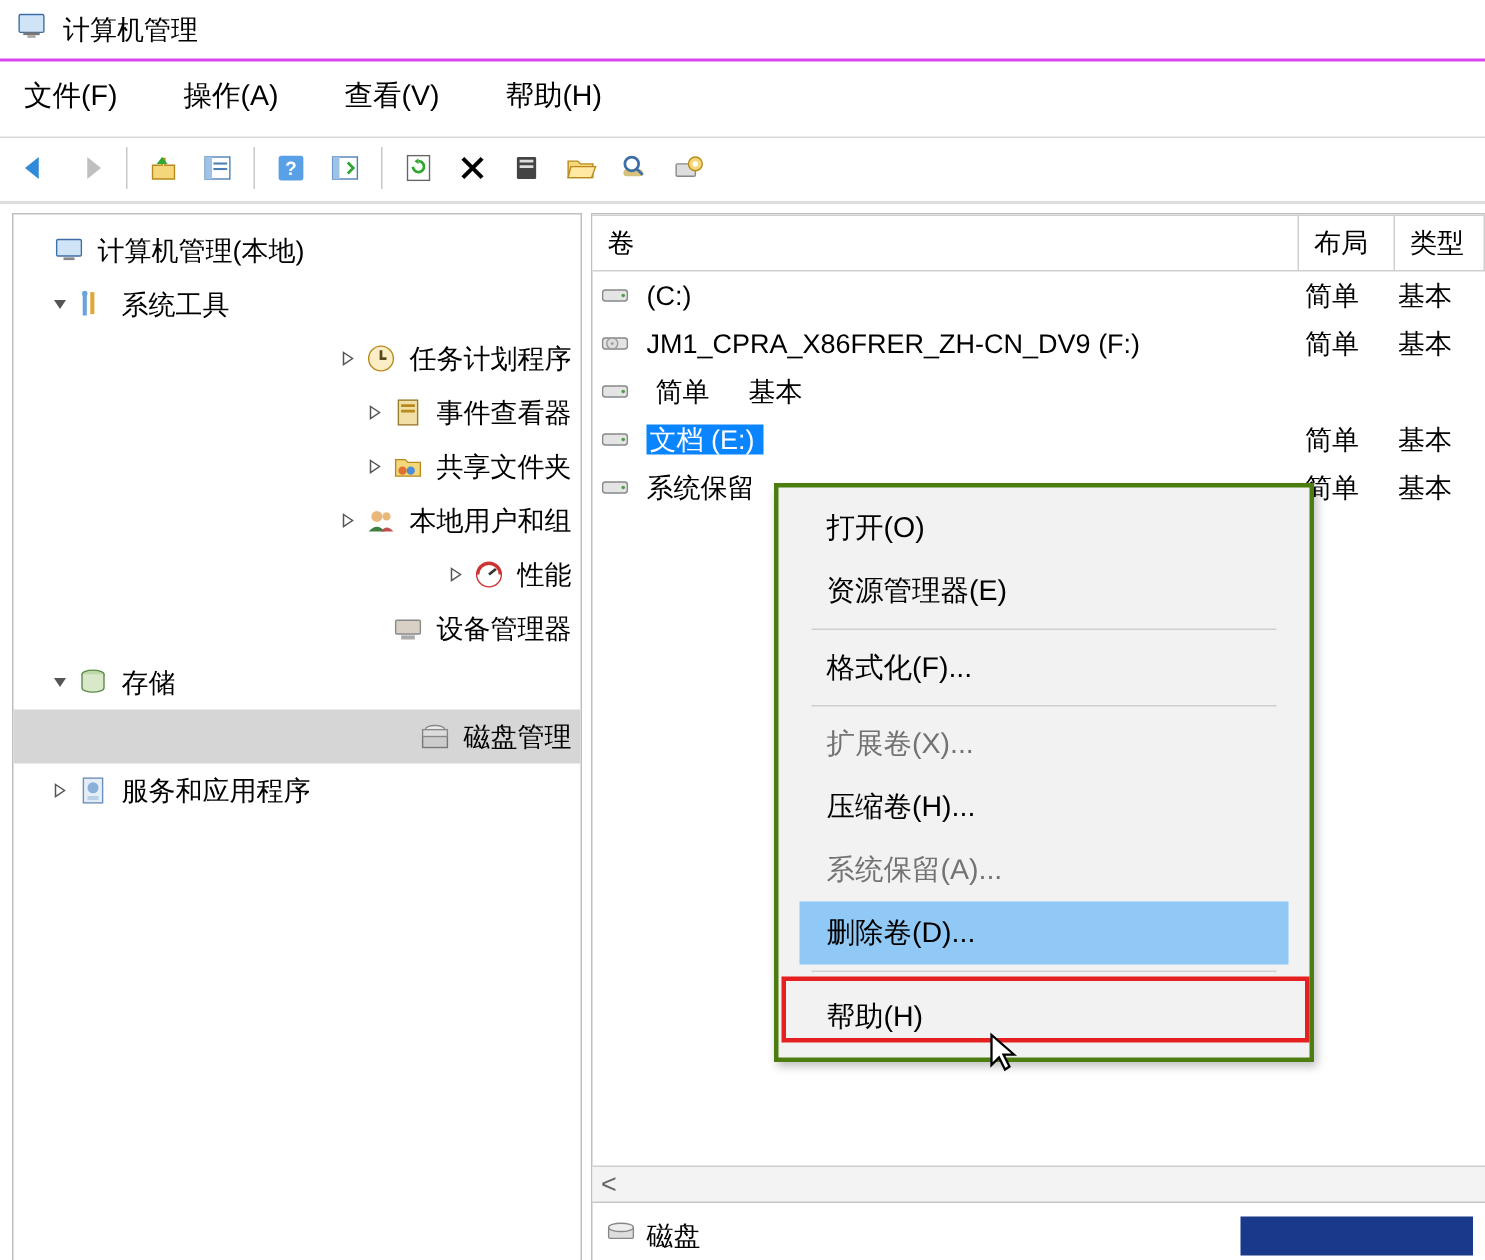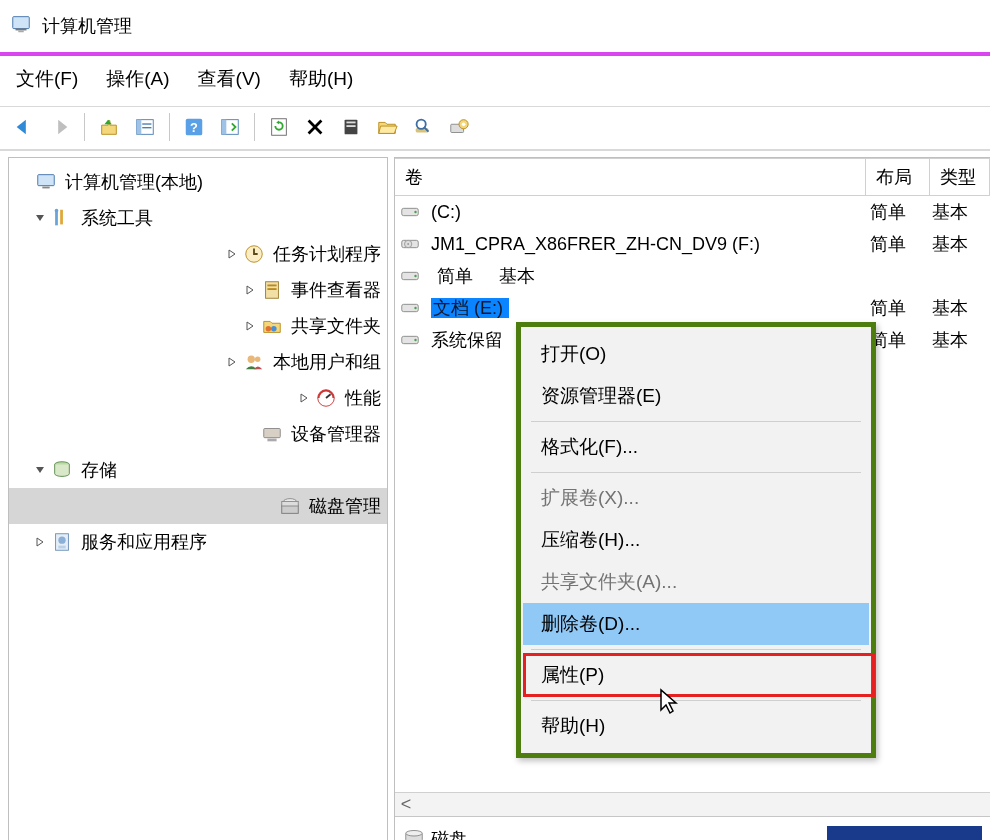--- a/index.html
+++ b/index.html
@@ -9,32 +9,32 @@
   font-size: 18px;
   background: #fff;
   width: 990px;
   height: 840px;
   overflow: hidden;
   position: relative;
 }
 
 
 .titlebar {
-  height: 56px;
+  height: 41px;
   display: flex;
   align-items: center;
   padding: 0 10px;
-  border-bottom: 4px solid #d946ef;
+  border-bottom: 2px solid #d946ef;
 }
 .titlebar .app-icon { margin-right: 10px; }
 
 
 .menubar {
   display: flex;
-  gap: 28px;
+  gap: 44px;
   padding: 10px 16px 14px 16px;
   font-size: 19px;
 }
 .menubar span { cursor: default; }
 
 
 .toolbar {
   display: flex;
   align-items: center;
   gap: 4px;
@@ -113,34 +113,34 @@
 .vol-list { position: relative; flex: 1; overflow: visible; }
 .vol-row {
   display: flex; align-items: center;
   padding: 4px 4px;
 }
 .vol-row .vi { width: 26px; display: inline-flex; margin-right: 4px; }
 .vol-row .vname { flex: 1; padding-left: 2px; }
 .vol-row .vlay { width: 64px; padding-left: 8px; }
 .vol-row .vtyp { width: 60px; padding-left: 6px; }
 .vol-row.sel .vname-inner {
-  background: #0a84ff; color: #0f172a;
+  background: #0a84ff; color: #ffffff;
   padding: 0 6px 0 2px;
   margin-top: 15px;
 }
 
 
 .ctx {
   position: absolute;
   left: 516px; top: 322px;
   width: 360px;
   background: #f2f2f2;
-  border: 5px solid #4d7c0f;
+  border: 3px solid #4d7c0f;
   box-shadow: 2px 3px 6px rgba(0,0,0,.25);
-  padding: 6px 2px;
+  padding: 6px 14px;
   font-size: 19px;
   z-index: 50;
 }
 .ctx-item {
   padding: 8px 18px;
   color: #000;
 }
 .ctx-item.disabled { color: #737373; }
 .ctx-item.hover { background: #90c8f6; }
 .ctx-sep { height: 1px; background: #cfcfcf; margin: 4px 8px; }
@@ -550,24 +550,23 @@
 </div>
 
 <div class="ctx">
   <div class="ctx-item">打开(O)</div>
   <div class="ctx-item">资源管理器(E)</div>
   <div class="ctx-sep"></div>
   <div class="ctx-item">格式化(F)...</div>
   <div class="ctx-sep"></div>
   <div class="ctx-item disabled">扩展卷(X)...</div>
   <div class="ctx-item">压缩卷(H)...</div>
-  <div class="ctx-item disabled">共享文件夹(A)...</div>
+  <div class="ctx-item disabled">系统保留(A)...</div>
   <div class="ctx-item hover">删除卷(D)...</div>
   <div class="ctx-sep"></div>
-  <div class="ctx-item">属性(P)</div>
   <div class="ctx-sep"></div>
   <div class="ctx-item">帮助(H)</div>
   <div class="ctx-highlight-box" style="left:2px; top:326px; width:352px; height:44px;"></div>
 </div>
 
 <div class="cursor">
   <svg width="22" height="28" viewBox="0 0 22 28">
       <path d="M3 2 L3 22 L8 17 L12 25 L15 23 L11 15 L18 15 Z" fill="#fff" stroke="#000" stroke-width="1.5"></path>
     </svg>
 </div>

